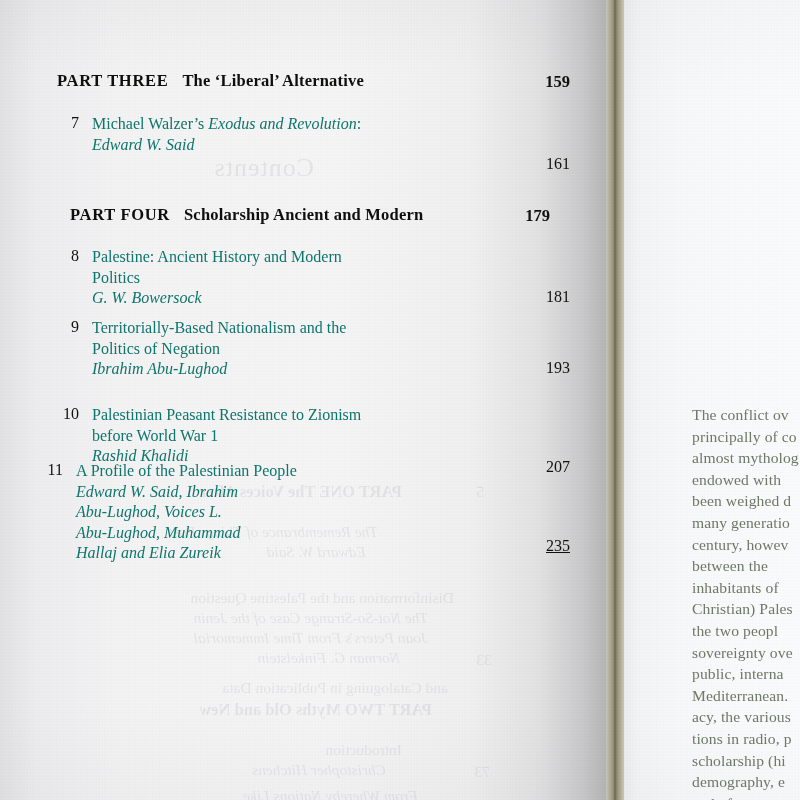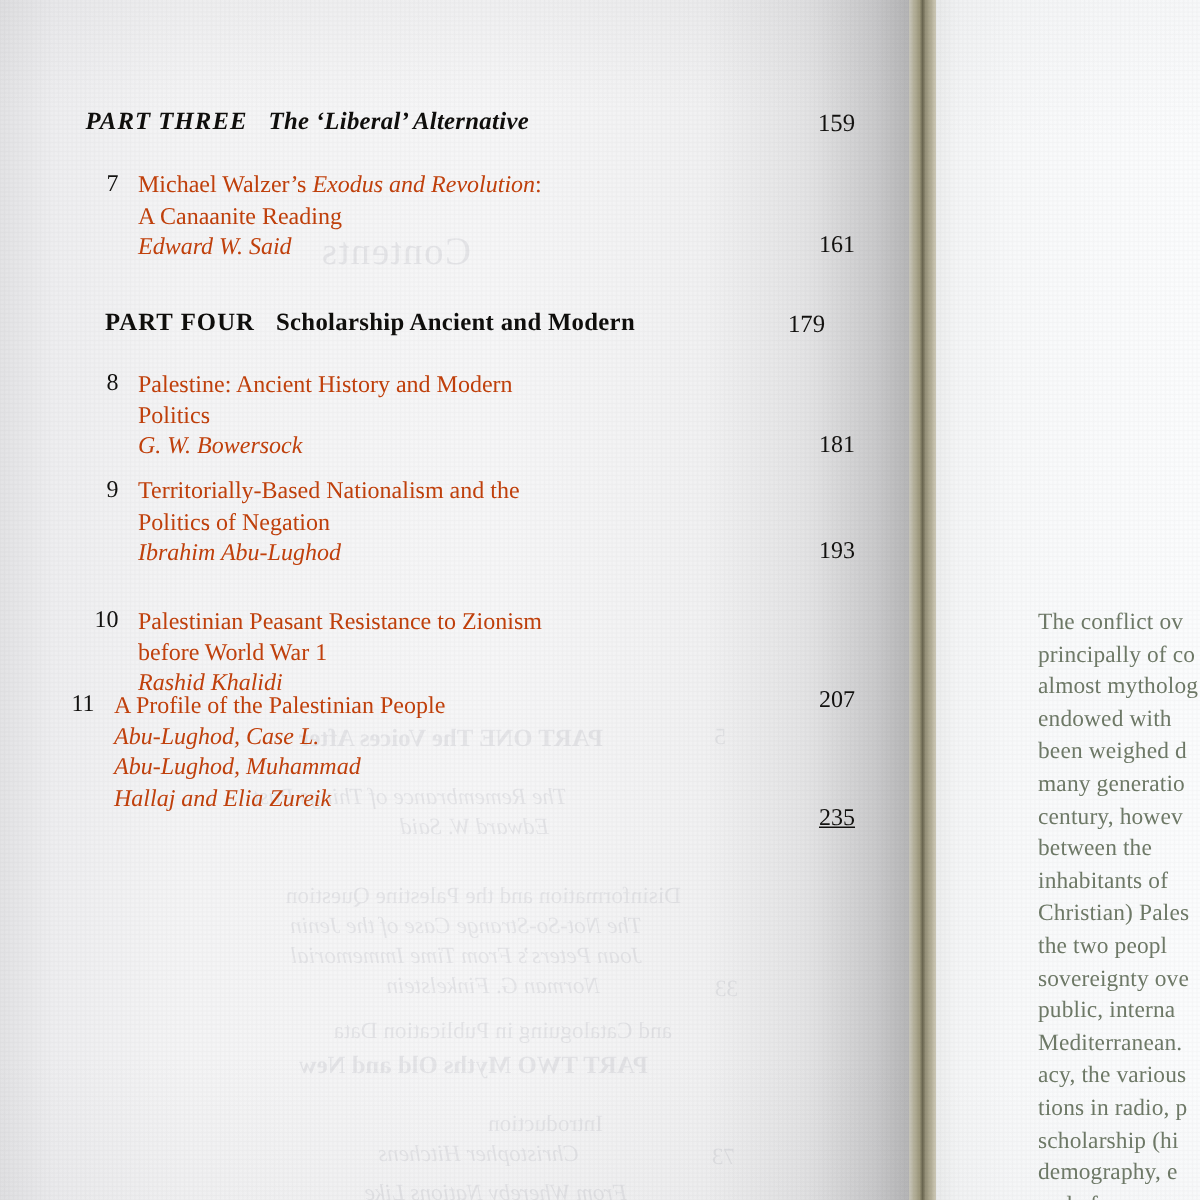--- a/index.html
+++ b/index.html
@@ -86,32 +86,32 @@
   .part-head .pt-title{margin-left:14px;}
 
   .entry{position:absolute;}
   .entry .num{
     position:absolute;
     width:36px;text-align:right;
     font-size:16px;color:#131210;
     left:-49px;top:0;
   }
   .entry .lines{
-    font-size:16px;line-height:20.6px;color:#c2410c;
+    font-size:16px;line-height:20.6px;color:#0f766e;
     white-space:nowrap;
   }
   .entry .lines i{font-style:italic;}
   .author{font-style:italic;}
 
   .pgnum{
     position:absolute;
     width:60px;text-align:right;
     font-size:16px;color:#131210;
   }
-  .pgnum.bold{font-weight:normal;font-size:16.5px;}
+  .pgnum.bold{font-weight:bold;font-size:16.5px;}
 
   
   .bleed{
     position:absolute;left:0;top:0;width:614px;height:800px;
     overflow:hidden;pointer-events:none;
     transform:scaleX(-1);
     opacity:.085;
     filter:blur(.4px);
     color:#3a3f55;
     font-size:15.5px;
@@ -164,30 +164,29 @@
       <div class="b-it" style="left: 228px; top: 760px;">Christopher Hitchens</div>
       <div class="" style="left: 124px; top: 762px;">73</div>
       <div class="b-it" style="left: 196px; top: 786px;">From Whereby Nations Like</div>
     </div>
 
   <div class="page-left-shade"></div>
   <div class="page-left-topshade"></div>
 
   <div class="toc">
 
-    <div class="part-head" style="left:57px;top:71px;font-style:italic;">
+    <div class="part-head" style="left:57px;top:71px;">
       <span class="pt-label">PART THREE</span><span class="pt-title">The ‘Liberal’ Alternative</span>
     </div>
     <div class="pgnum bold" style="left:510px;top:72px;">159</div>
 
     <div class="entry" style="left:92px;top:114px;">
       <div class="num">7</div>
       <div class="lines">
         <div><span>Michael Walzer’s </span><i>Exodus and Revolution</i><span>:</span></div>
-        <div>A Canaanite Reading</div>
         <div class="author">Edward W. Said</div>
       </div>
     </div>
     <div class="pgnum" style="left:510px;top:155px;">161</div>
 
     <div class="part-head" style="left:70px;top:205px;">
       <span class="pt-label">PART FOUR</span><span class="pt-title">Scholarship Ancient and Modern</span>
     </div>
     <div class="pgnum bold" style="left:490px;top:206px;">179</div>
 
@@ -218,21 +217,22 @@
         <div>before World War 1</div>
         <div class="author">Rashid Khalidi</div>
       </div>
     </div>
     <div class="pgnum" style="left:510px;top:430px;margin-top:28px;">207</div>
 
     <div class="entry" style="left:76px;top:461px;">
       <div class="num">11</div>
       <div class="lines">
         <div>A Profile of the Palestinian People</div>
-        <div class="author">Abu-Lughod, Case L.</div>
+        <div class="author">Edward W. Said, Ibrahim</div>
+        <div class="author">Abu-Lughod, Voices L.</div>
         <div class="author">Abu-Lughod, Muhammad</div>
         <div class="author">Hallaj and Elia Zureik</div>
       </div>
     </div>
     <div class="pgnum" style="left:510px;top:537px;text-decoration:underline;">235</div>
 
   </div>
 
   <div class="gutter"></div>
   <div class="gutter-dark"></div>

